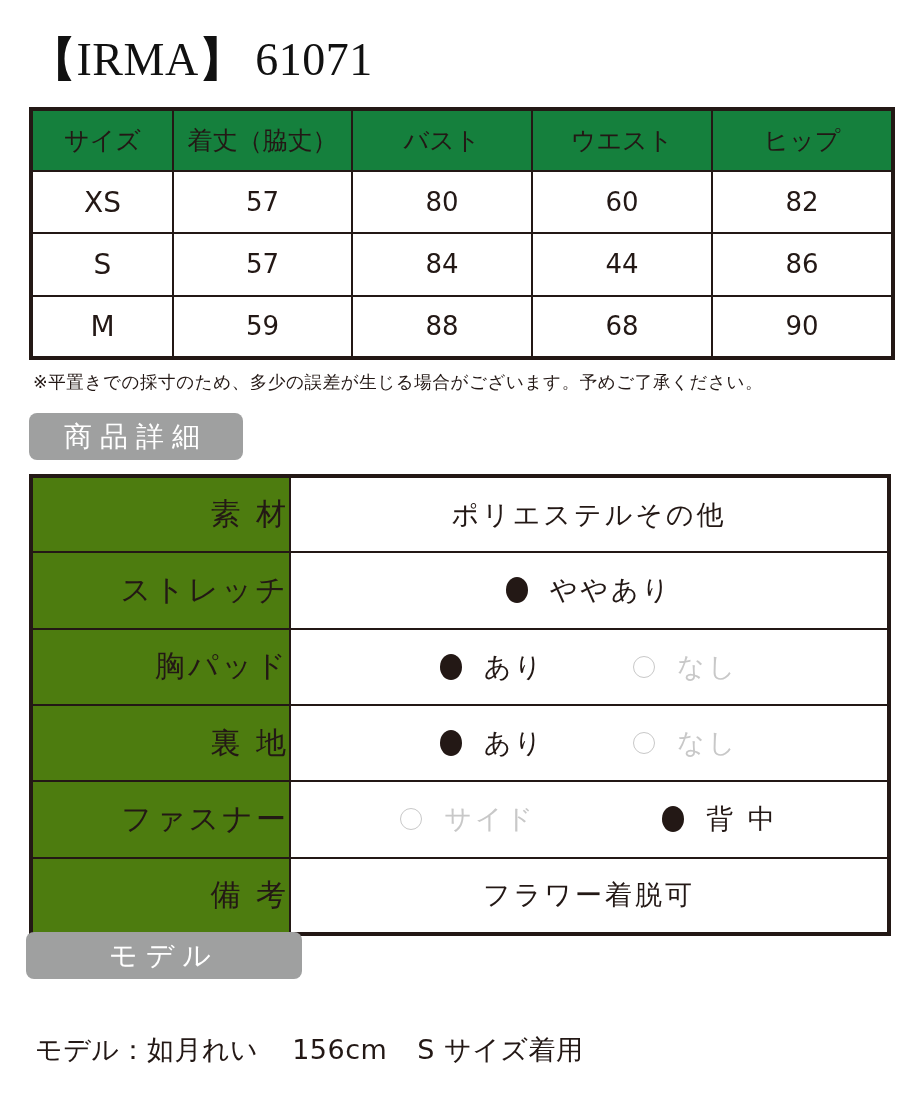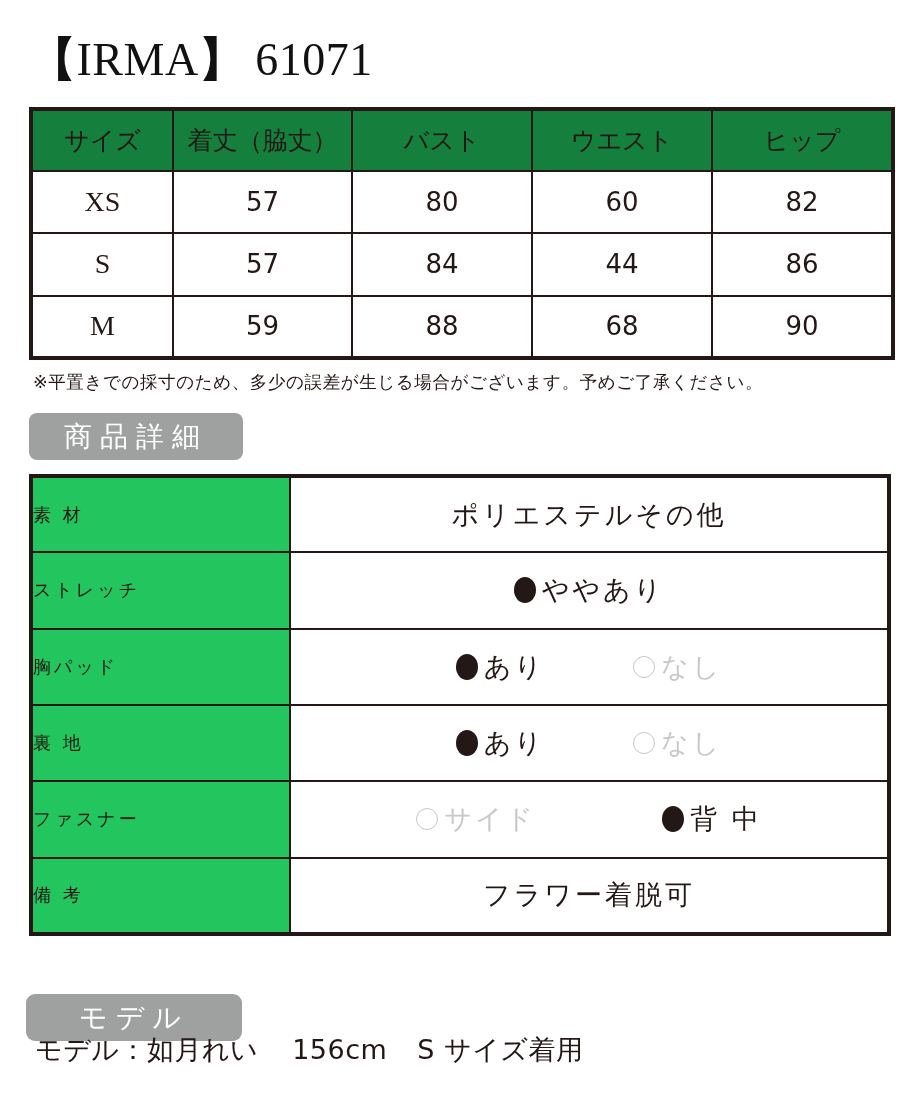--- a/index.html
+++ b/index.html
@@ -20,46 +20,46 @@
   .size-table {
     position: absolute; left: 29px; top: 107px; width: 862px; height: 253px;
     border: 4px solid #231815;
   }
   .size-table th, .size-table td {
     border: 2px solid #231815; text-align: center; vertical-align: middle;
     font-weight: normal; color: #231815;
   }
   .size-table th { background: #15803d; font-size: 25px; height: 62px; }
   .size-table td { background: #ffffff; font-size: 26px; height: 62px; }
-  .size-table td.sz { font-size: 28px; font-family: Liberation Serif, serif; }
+  .size-table td.sz { font-size: 28px; }
 
   .note {
     position: absolute; left: 33px; top: 368px; font-size: 17.5px; line-height: 28px;
     color: #231815; white-space: nowrap; letter-spacing: 0.6px;
   }
 
   .section-pill {
     position: absolute; background: #9fa0a0; color: #ffffff;
     border-radius: 8px; text-align: center; font-size: 28px; letter-spacing: 8px;
   }
   .pill-details { left: 29px; top: 413px; width: 214px; height: 47px; line-height: 47px; }
-  .pill-model { left: 26px; top: 994px; width: 216px; height: 47px; line-height: 47px; border-radius: 9px; }
+  .pill-model { left: 26px; top: 932px; width: 276px; height: 47px; line-height: 47px; }
 
   .detail-table {
     position: absolute; left: 29px; top: 474px; width: 862px; height: 462px;
     border: 4px solid #231815;
   }
   .detail-table th, .detail-table td {
     border: 2px solid #231815; vertical-align: middle; font-weight: normal; color: #231815;
     height: 65px;
   }
-  .detail-table th { background: #22c55e; width: 259px; font-size: 18px; text-align: left; letter-spacing: 3px; }
+  .detail-table th { background: #4d7c0f; width: 259px; font-size: 30px; text-align: right; letter-spacing: 3px; }
   .detail-table td { background: #ffffff; font-size: 27px; text-align: center; letter-spacing: 3px; }
   .opts { display: flex; justify-content: center; align-items: center; }
-  .opt { display: inline-flex; align-items: center; }
+  .opt { display: inline-flex; align-items: center; gap: 16px; }
   .opt.off { color: #c8c8c8; }
   .dot { display: inline-block; width: 22px; height: 26px; border-radius: 50%; margin-right: 6px; }
   .dot.on { background: #231815; }
   .dot.off { border: 1.5px solid #c8c8c8; width: 22px; height: 22px; }
   .gap { width: 88px; display: inline-block; }
   .gap-lg { width: 126px; display: inline-block; }
 
   .model-line {
     position: absolute; left: 35px; top: 1032px; font-size: 27px; line-height: 36px;
     color: #231815; white-space: nowrap; letter-spacing: 0.5px;

